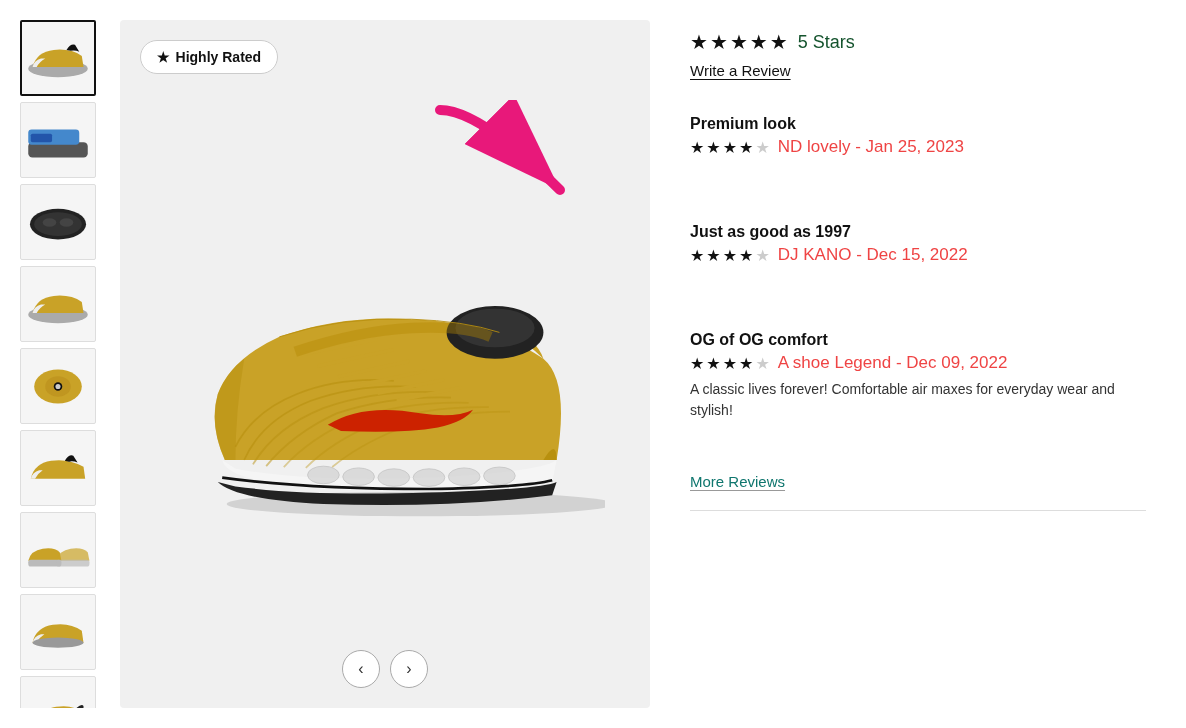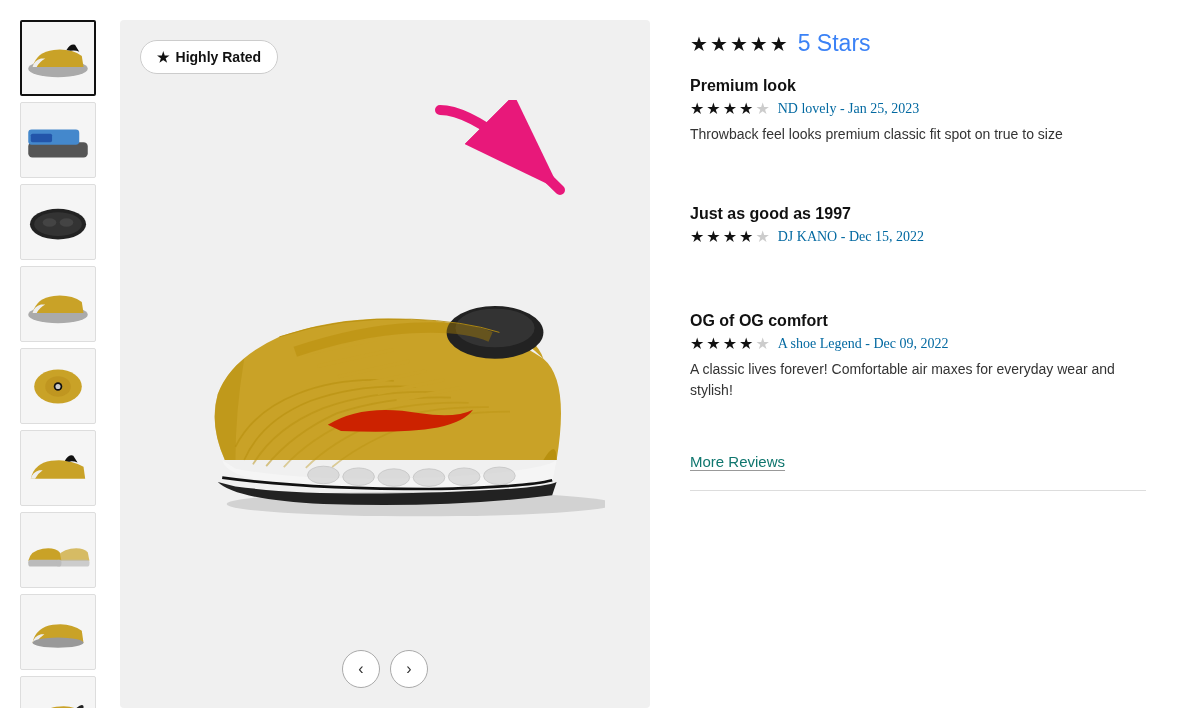--- a/index.html
+++ b/index.html
@@ -151,23 +151,23 @@
       display: flex;
       gap: 2px;
     }
 
     .star {
       font-size: 20px;
       color: #111;
     }
 
     .rating-label {
-      font-size: 23px;
+      font-size: 18px;
       font-weight: 400;
-      color: #3b82f6;
+      color: #14532d;
     }
 
     .write-review-link {
       font-size: 15px;
       color: #111;
       text-decoration: underline;
       cursor: pointer;
       margin-bottom: 24px;
       display: inline-block;
       text-underline-offset: 3px;
@@ -190,23 +190,22 @@
       align-items: center;
       gap: 8px;
       margin-bottom: 6px;
     }
 
     .review-meta .stars-row .star {
       font-size: 16px;
     }
 
     .review-author-date {
-      font-size: 14px;
-      color: #0369a1;
-      font-family: Liberation Serif, serif;
+      font-size: 17px;
+      color: #ef4444;
     }
 
     .review-body {
       font-size: 14px;
       color: #333;
       line-height: 1.5;
     }
 
     .more-reviews-link {
       font-size: 15px;
@@ -391,36 +390,36 @@
       <div class="stars-row">
         <span class="star">★</span>
         <span class="star">★</span>
         <span class="star">★</span>
         <span class="star">★</span>
         <span class="star">★</span>
       </div>
       <span class="rating-label">5 Stars</span>
     </div>
 
+    <a class="write-review-link">Write a Review</a>
 
     <div class="review-item">
       <div class="review-title">Premium look</div>
       <div class="review-meta">
         <div class="stars-row">
           <span class="star">★</span>
           <span class="star">★</span>
           <span class="star">★</span>
           <span class="star">★</span>
           <span class="star" style="color:#ccc">★</span>
         </div>
         <span class="review-author-date">
           <span>ND lovely</span> - <span>Jan 25, 2023</span>
         </span>
       </div>
-      <div class="review-body">Throwback feel looks premium classic fit spot on true to size</div>
     </div>
 
     <div class="review-item">
       <div class="review-title">Just as good as 1997</div>
       <div class="review-meta">
         <div class="stars-row">
           <span class="star">★</span>
           <span class="star">★</span>
           <span class="star">★</span>
           <span class="star">★</span>

